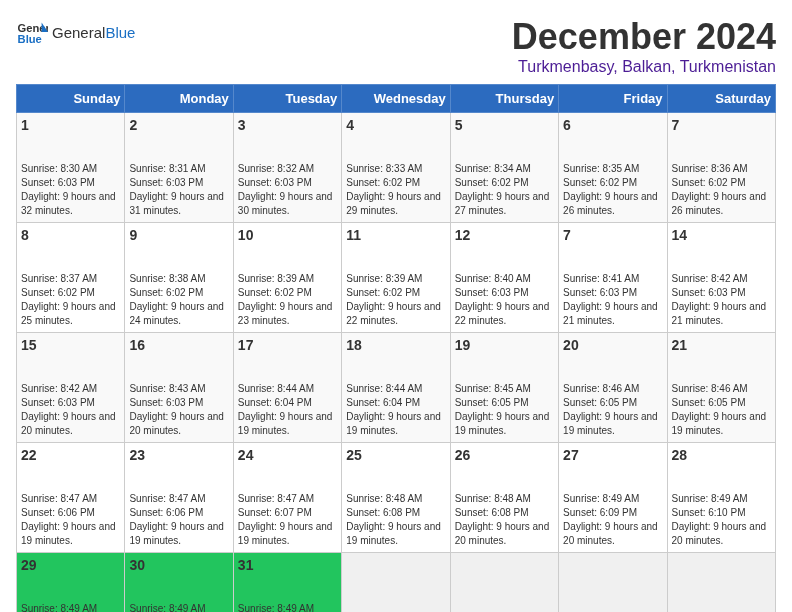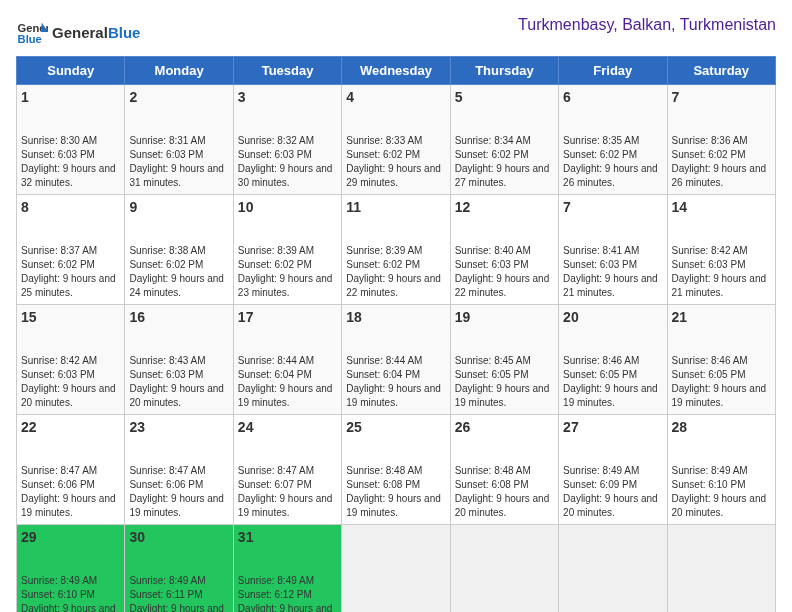--- a/index.html
+++ b/index.html
@@ -38,22 +38,22 @@
       color: #4c1d95;
     }
     .calendar-table {
       width: 100%;
       border-collapse: collapse;
       font-size: 11px;
     }
     .calendar-table thead th {
       background-color: #2c6bbf;
       color: #fff;
-      padding: 6px 16px;
-      text-align: center;
+      padding: 6px 4px;
+      text-align: right;
       font-size: 13px;
       font-weight: bold;
       border: 1px solid #5588cc;
     }
     .calendar-table tbody td {
       border: 1px solid #ccc;
       vertical-align: top;
       padding: 4px;
       width: 14.28%;
       min-height: 80px;
@@ -86,26 +86,27 @@
 <body>
 
 <div class="header-section">
   <div class="logo">
     <svg class="logo-icon" viewBox="0 0 40 40">
       <text x="2" y="20" font-size="14" font-weight="bold" fill="#333">General</text>
       <text x="2" y="34" font-size="14" font-weight="bold" fill="#1a6fc4">Blue</text>
       <polygon points="32,8 40,20 32,20" fill="#1a6fc4"></polygon>
     </svg>
     <div>
-      <div style="font-size:15px;font-weight:bold;color:#333;">
+      <div style="font-size:15px;font-weight:normal;color:#333;">
         <span style="color:#333;">General</span><span style="color:#1a6fc4;">Blue</span>
       </div>
     </div>
   </div>
   <div class="title-area">
+    <div class="month-title">December 2024</div>
     <div class="location-title">Turkmenbasy, Balkan, Turkmenistan</div>
   </div>
 </div>
 
 <table class="calendar-table">
   <thead>
     <tr id="header-row">
         <th>Sunday</th>
         <th>Monday</th>
         <th>Tuesday</th>

